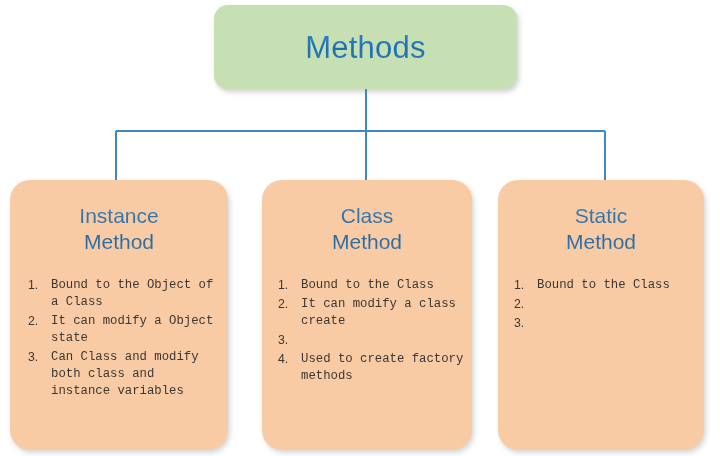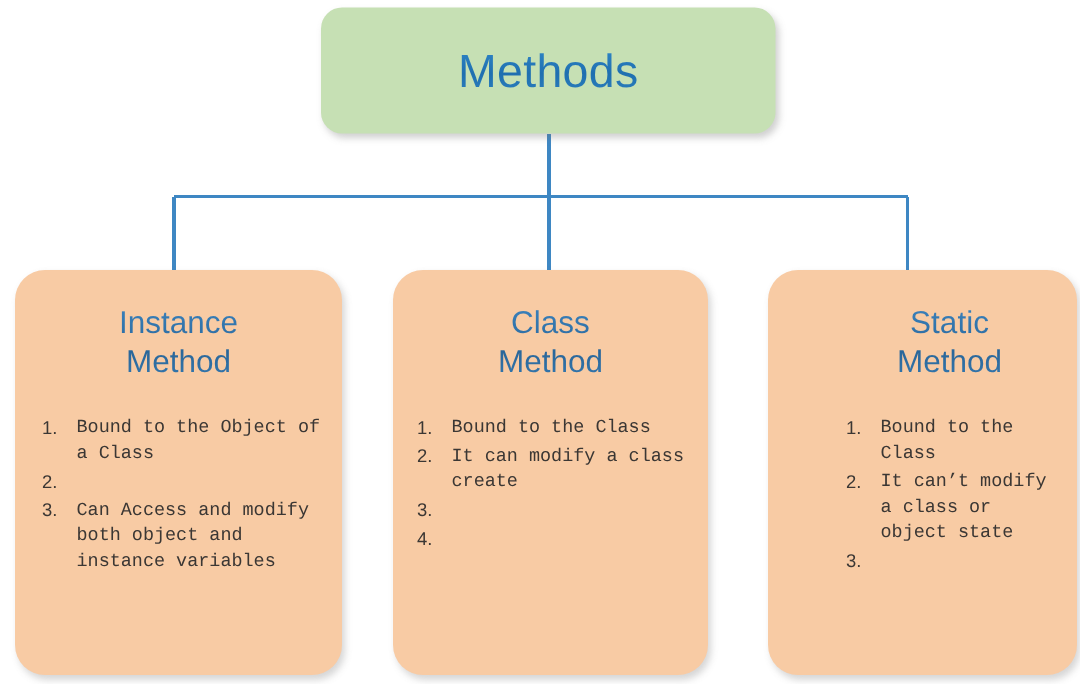--- a/index.html
+++ b/index.html
@@ -66,21 +66,21 @@
     top: 180px;
     height: 270px;
     box-sizing: border-box;
     background: #f8cba4;
     border-radius: 20px;
     box-shadow: 2px 3px 5px rgba(120,120,120,0.30);
     overflow: hidden;
   }
   .card.c1 { left: 10px;  width: 218px; }
   .card.c2 { left: 262px; width: 210px; }
-  .card.c3 { left: 512px; width: 206px; padding-left: 36px; }
+  .card.c3 { left: 498px; width: 206px; }
 
   .card-title {
     margin-top: 23px;
     text-align: center;
     font-size: 21px;
     line-height: 1.24;
     color: #2e6da4;
     background: linear-gradient(180deg, #3a82bd 0%, #2a6699 60%, #3579b0 100%);
     -webkit-background-clip: text;
     background-clip: text;
@@ -142,24 +142,25 @@
       <span class="tline">Instance</span>
       <span class="tline">Method</span>
     </div>
     <ul class="card-list">
       <li>
         <span class="li-num">1.</span>
         <span class="li-text">Bound to the Object of a Class</span>
       </li>
       <li>
         <span class="li-num">2.</span>
+        <span class="li-text">It can modify a Object state</span>
       </li>
       <li>
         <span class="li-num">3.</span>
-        <span class="li-text">Can Access and modify both object and instance variables</span>
+        <span class="li-text">Can Class and modify both class and instance variables</span>
       </li>
     </ul>
   </div>
 
   <div class="card c2">
     <div class="card-title">
       <span class="tline">Class</span>
       <span class="tline">Method</span>
     </div>
     <ul class="card-list">
@@ -169,37 +170,37 @@
       </li>
       <li>
         <span class="li-num">2.</span>
         <span class="li-text">It can modify a class create</span>
       </li>
       <li>
         <span class="li-num">3.</span>
       </li>
       <li>
         <span class="li-num">4.</span>
+        <span class="li-text">Used to create factory methods</span>
       </li>
     </ul>
   </div>
 
   <div class="card c3">
     <div class="card-title">
       <span class="tline">Static</span>
       <span class="tline">Method</span>
     </div>
     <ul class="card-list">
       <li>
         <span class="li-num">1.</span>
         <span class="li-text">Bound to the Class</span>
       </li>
       <li>
         <span class="li-num">2.</span>
-        <span class="li-text">It can’t modify a class or object state</span>
       </li>
       <li>
         <span class="li-num">3.</span>
       </li>
     </ul>
   </div>
 
 </div>
 
 </body></html>

